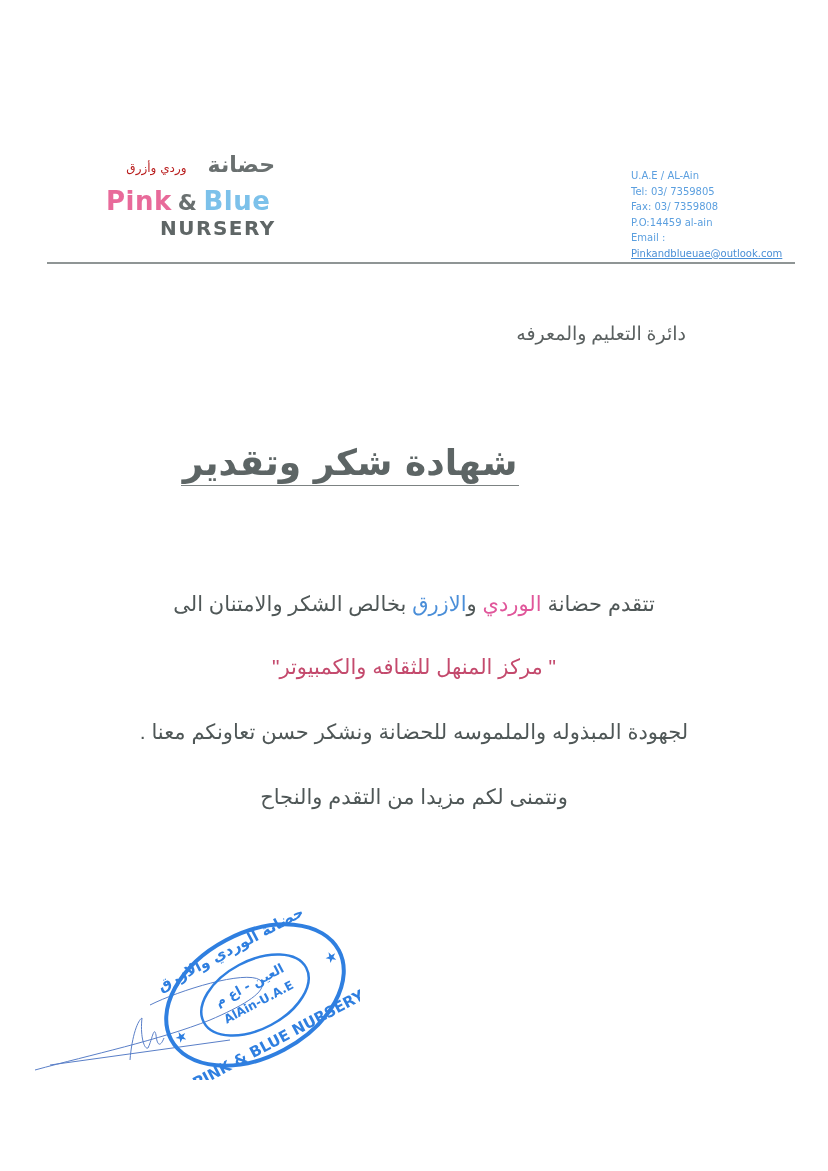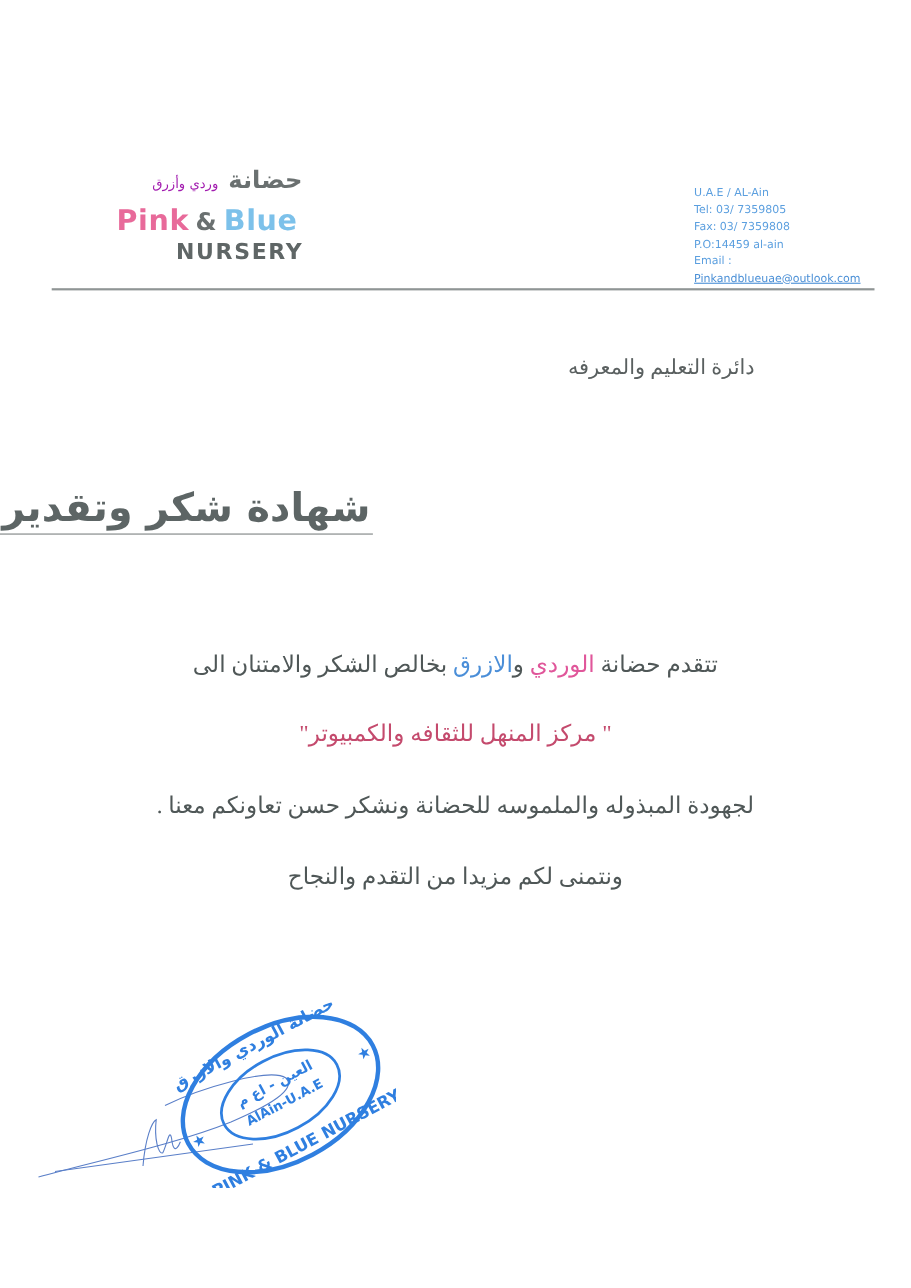--- a/index.html
+++ b/index.html
@@ -6,50 +6,50 @@
     body {
       width: 828px; height: 1171px; background: #ffffff;
       position: relative; overflow: hidden;
       font-family: "DejaVu Sans", sans-serif; color: #4d5656;
     }
     .abs { position: absolute; }
 
     
     .logo-ar { left: 175px; top: 152px; width: 100px; height: 30px; direction: rtl; white-space: nowrap; }
     .logo-ar .big { font-size: 22px; font-weight: bold; color: #6a7070; }
-    .logo-ar .small { font-size: 12px; color: #a21caf; margin-right: 4px; }
+    .logo-ar .small { font-size: 12px; color: #b91c1c; margin-right: 16px; }
     .logo-en { left: 66px; top: 186px; white-space: nowrap; font-family: "DejaVu Sans", sans-serif; font-weight: bold; font-size: 26px; letter-spacing: 0.5px; }
     .logo-en .pink { color: #e86a9a; margin-left: 40px; }
     .logo-en .amp { color: #6a7070; font-size: 22px; margin: 0 6px; }
     .logo-en .blue { color: #7cc1ea; }
     .logo-nursery { left: 160px; top: 216px; font-size: 20px; font-weight: bold; color: #5f6666; letter-spacing: 1.5px; }
 
     
     .contact { left: 631px; top: 148px; font-size: 10px; line-height: 15.5px; color: #5b9fdf; font-family: "DejaVu Sans", sans-serif; margin-top: 20px; }
     .contact div { white-space: nowrap; }
     .contact .email-link { text-decoration: underline; color: #4a8fd6; }
 
     
     .rule { left: 47px; top: 262px; width: 748px; height: 2px; background: #8f9595; }
 
     
     .addressee { right: 142px; top: 322px; font-size: 19px; direction: rtl; color: #5a6060; font-family: Liberation Serif, serif; }
 
     
     .title {
-      left: 0; width: 700px; top: 442px; text-align: left; direction: rtl;
+      left: 0; width: 700px; top: 442px; text-align: center; direction: rtl;
     }
     .title span {
       font-size: 36px; font-weight: bold; color: #5d6565;
       border-bottom: 1.5px solid #7c8282; padding: 0 2px 2px 2px;
       font-family: "DejaVu Sans", sans-serif;
     }
 
     
-    .line { left: 0; width: 828px; text-align: center; direction: rtl; font-size: 21px; color: #4f5757; font-family: Liberation Serif, serif; white-space: nowrap; }
+    .line { left: 0; width: 828px; text-align: center; direction: rtl; font-size: 21px; color: #4f5757; font-family: Liberation Sans, sans-serif; white-space: nowrap; }
     .l1 { top: 592px; }
     .l2 { top: 655px; color: #c44a6d; }
     .l3 { top: 720px; }
     .l4 { top: 785px; }
     .pink-word { color: #e0569a; }
     .blue-word { color: #4a8ed8; }
 
     
     .stamp { left: 30px; top: 910px; width: 330px; height: 170px; }
   </style>

